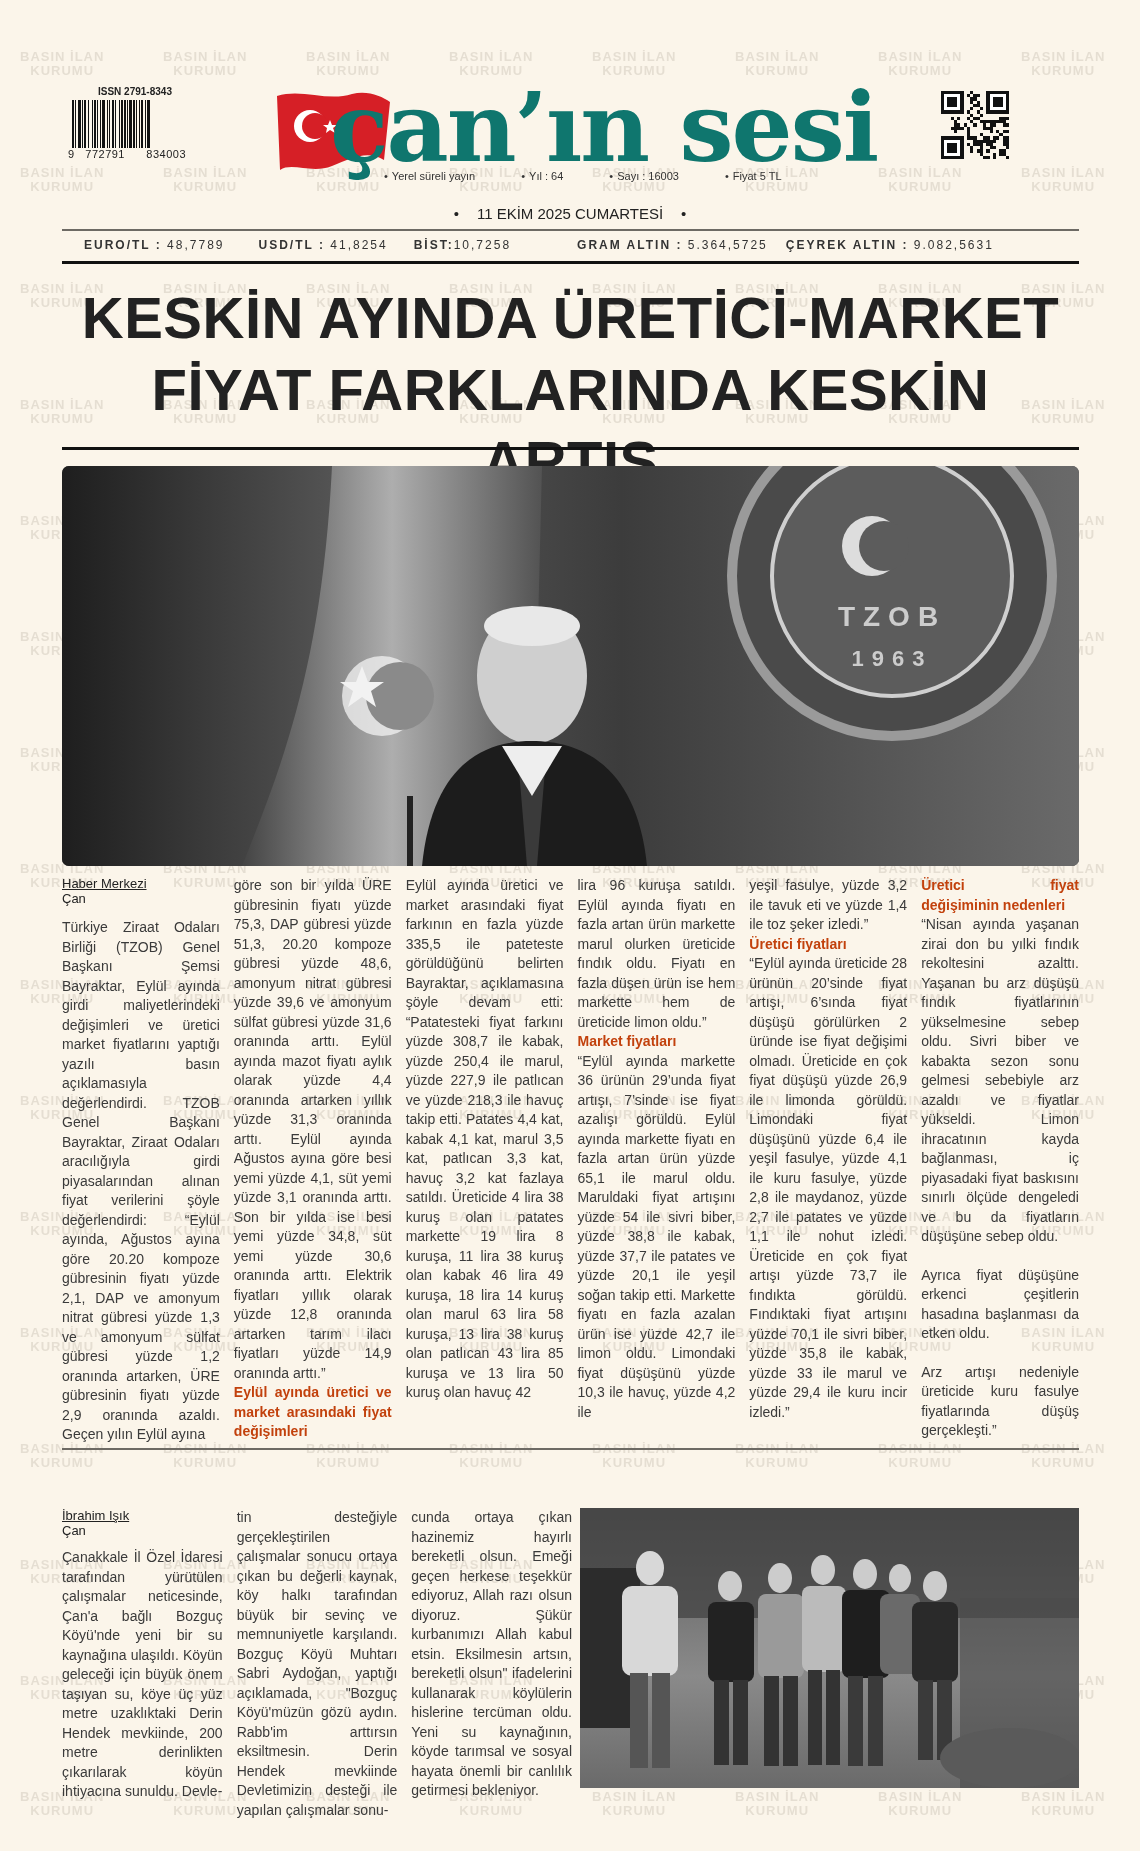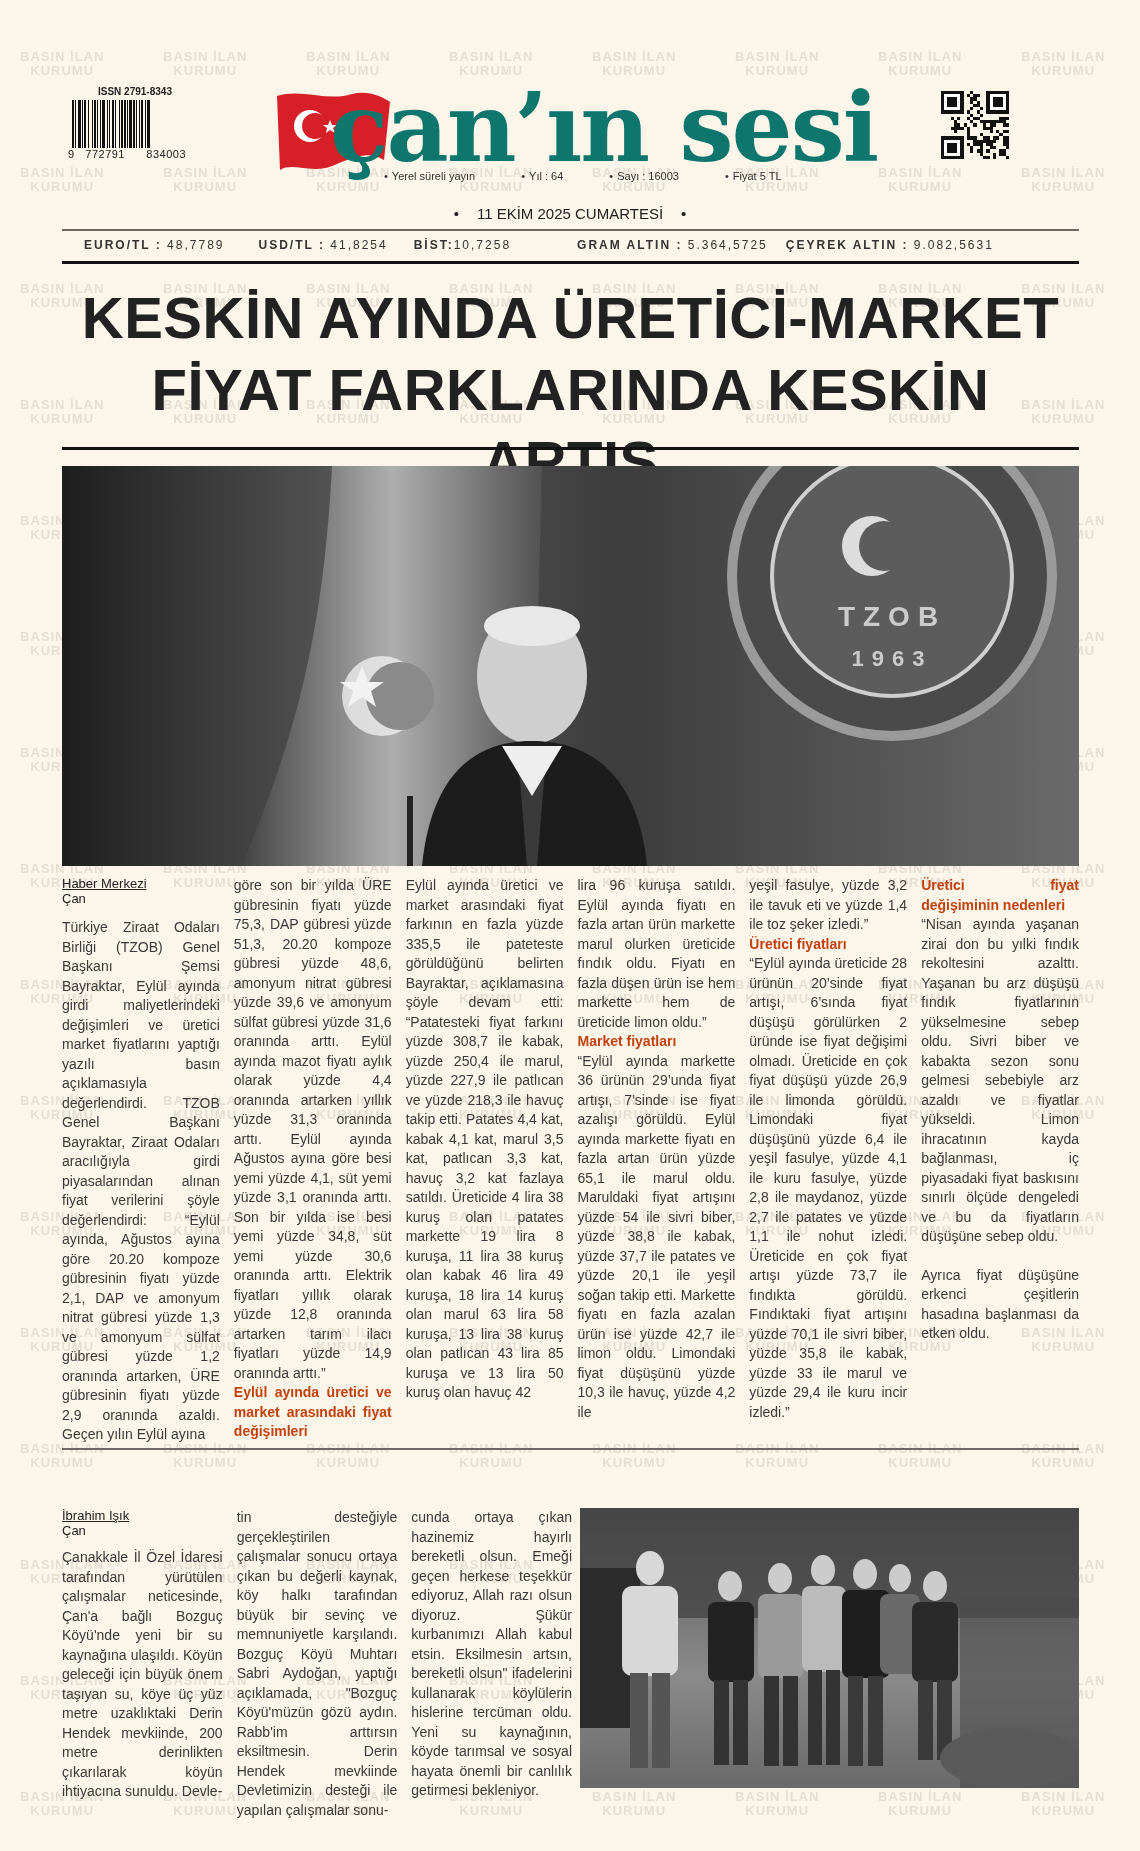--- a/index.html
+++ b/index.html
@@ -33,21 +33,21 @@
 
   .rule-thin { position: absolute; left: 62px; width: 1017px; top: 229px; height: 2px; background: #6d6a64; }
   .ticker { position: absolute; left: 62px; width: 1017px; top: 233px; height: 24px; display: flex; align-items: center; font: 12px "Liberation Sans", sans-serif; color: #333; letter-spacing: 2px; }
   .ticker .t-item { white-space: nowrap; }
   .ticker .t-label { font-weight: bold; letter-spacing: 2px; }
   .rule-thick { position: absolute; left: 62px; width: 1017px; top: 261px; height: 3px; background: #111; }
 
   .headline { position: absolute; left: 62px; width: 1017px; top: 282px; text-align: center; font: bold 58px "Liberation Sans", sans-serif; color: #222; line-height: 72px; letter-spacing: 0.5px; }
   .rule-head { position: absolute; left: 62px; width: 1017px; top: 447px; height: 3px; background: #111; }
 
-  .photo-main { position: absolute; left: 62px; top: 466px; width: 1017px; height: 400px; overflow: hidden; background: #3a3a3a; }
+  .photo-main { position: absolute; left: 62px; top: 466px; width: 1017px; height: 400px; overflow: hidden; background: #3a3a3a; border-radius: 7px; }
 
   
   .cols { position: absolute; left: 62px; top: 876px; width: 1017px; height: 565px; display: grid; grid-template-columns: repeat(6, 1fr); column-gap: 14px; }
   .col { font: 14px "Liberation Sans", sans-serif; color: #3a3a3a; line-height: 19.5px; text-align: justify; text-align-last: left; }
   .byline { font-weight: normal; font-size: 13px; line-height: 15px; color: #222; }
   .byline .name { text-decoration: underline; display: block; }
   .para { margin-top: 4px; }
   .sub { font-weight: bold; color: #c2410c; }
   .gap { height: 19px; }
 
@@ -461,20 +461,21 @@
       <p>yeşil fasulye, yüzde 3,2 ile tavuk eti ve yüzde 1,4 ile toz şeker izledi.”</p>
       <p class="sub">Üretici fiyatları</p>
       <p>“Eylül ayında üreticide 28 ürünün 20’sinde fiyat artışı, 6’sında fiyat düşüşü görülürken 2 üründe ise fiyat değişimi olmadı. Üreticide en çok fiyat düşüşü yüzde 26,9 ile limonda görüldü. Limondaki fiyat düşüşünü yüzde 6,4 ile yeşil fasulye, yüzde 4,1 ile kuru fasulye, yüzde 2,8 ile maydanoz, yüzde 2,7 ile patates ve yüzde 1,1 ile nohut izledi. Üreticide en çok fiyat artışı yüzde 73,7 ile fındıkta görüldü. Fındıktaki fiyat artışını yüzde 70,1 ile sivri biber, yüzde 35,8 ile kabak, yüzde 33 ile marul ve yüzde 29,4 ile kuru incir izledi.”</p>
     </div>
     <div class="col">
       <p class="sub">Üretici fiyat değişiminin nedenleri</p>
       <p>“Nisan ayında yaşanan zirai don bu yılki fındık rekoltesini azalttı. Yaşanan bu arz düşüşü fındık fiyatlarının yükselmesine sebep oldu. Sivri biber ve kabakta sezon sonu gelmesi sebebiyle arz azaldı ve fiyatlar yükseldi. Limon ihracatının kayda bağlanması, iç piyasadaki fiyat baskısını sınırlı ölçüde dengeledi ve bu da fiyatların düşüşüne sebep oldu.</p>
       <div class="gap"></div>
       <p>Ayrıca fiyat düşüşüne erkenci çeşitlerin hasadına başlanması da etken oldu.</p>
       <div class="gap"></div>
+      <p>Arz artışı nedeniyle üreticide kuru fasulye fiyatlarında düşüş gerçekleşti.”</p>
     </div>
   </div>
 
   <div class="rule-bottom"></div>
 
 
   <div class="cols2">
     <div class="col">
       <div class="byline">
         <span class="name">İbrahim Işık</span>

